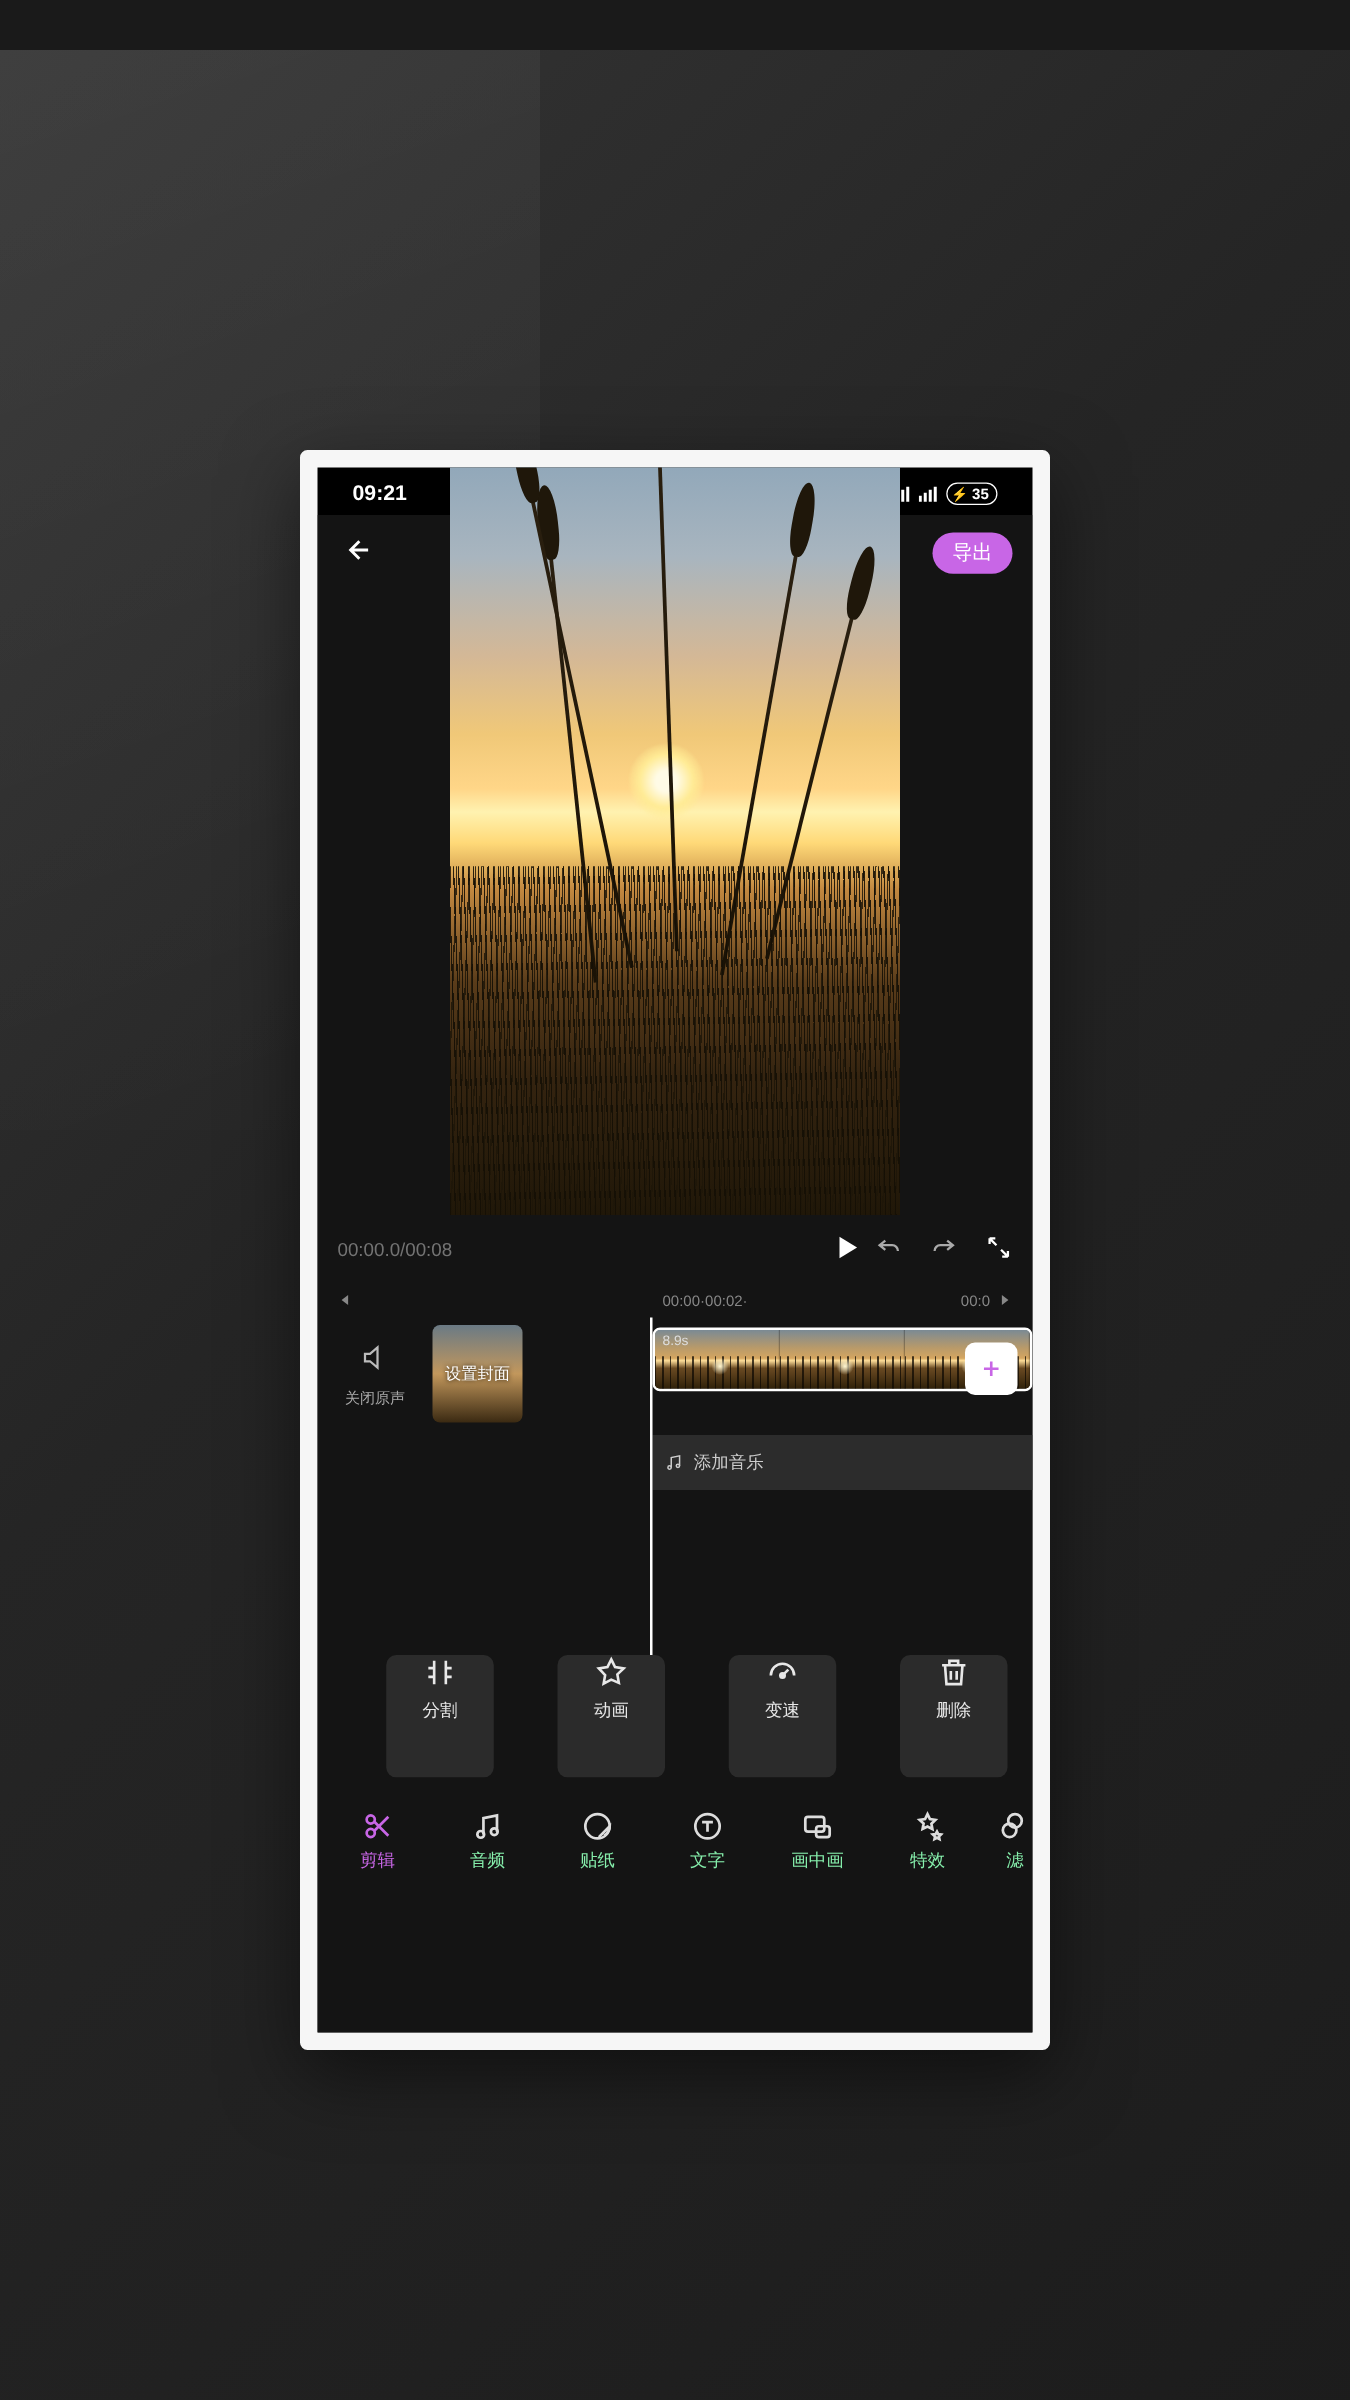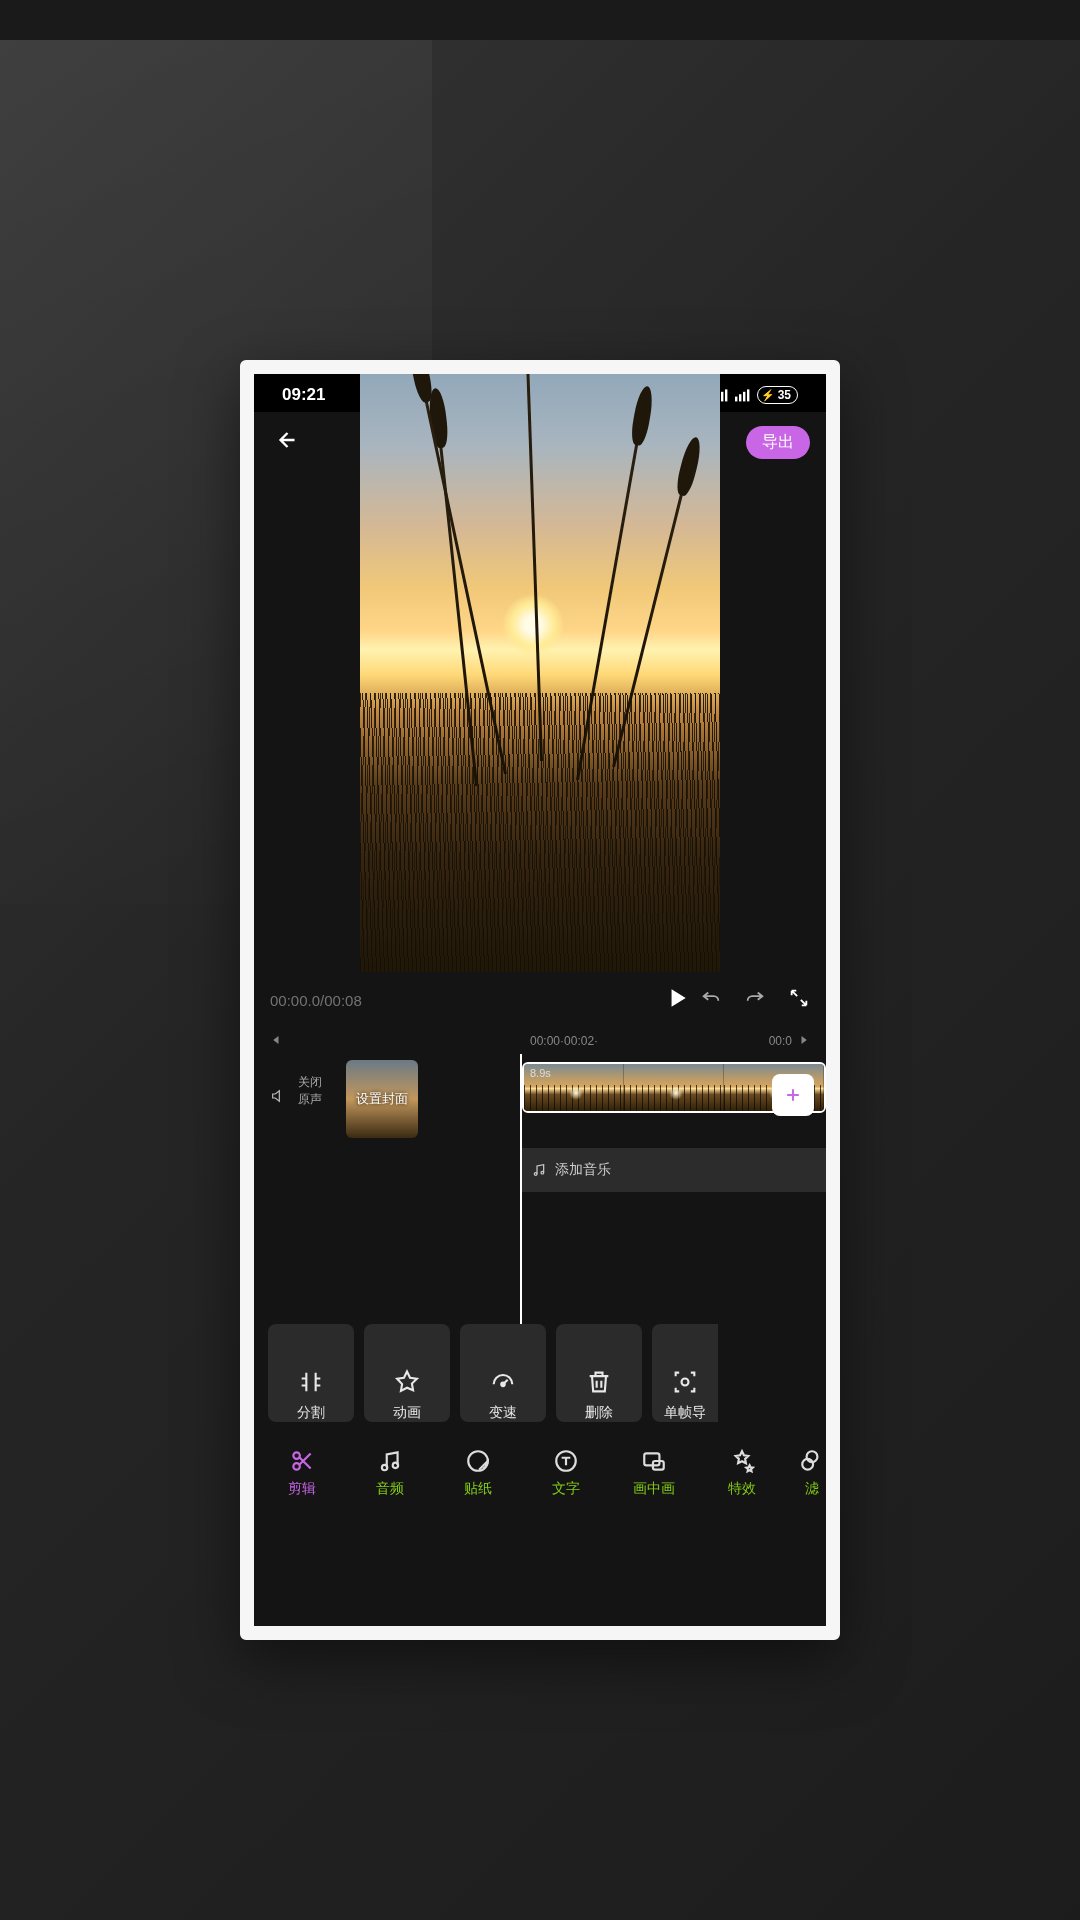--- a/index.html
+++ b/index.html
@@ -54,49 +54,49 @@
     .ctrl-group { display:flex; align-items:center; gap:22px; margin-left:auto; }
     .ctrl-icon svg { width:22px; height:22px; stroke:#aaa; fill:none; }
     .expand-icon svg { stroke:#fff; }
     .ruler { height:26px; display:flex; align-items:center; padding: 0 14px; font-size:12px; color:#888; position:relative; }
     .ruler .prev-icon svg { width:14px; height:14px; fill:#888; }
     .ruler-ticks { flex:1; display:flex; justify-content:flex-start; padding-left: 248px; }
     .ruler .dot { width:4px; display:flex; align-items:center; justify-content:center; }
     .ruler .next-icon svg { width:14px; height:14px; fill:#888; }
     .timeline-area { height: 270px; position:relative; padding: 6px 0 0 16px; }
     .timeline-left { display:flex; gap:16px; align-items:flex-start; }
-    .mute-col { display:flex; flex-direction:row; align-items:flex-end; gap:12px; width:60px; padding-top:14px; }
+    .mute-col { display:flex; flex-direction:column; align-items:center; gap:12px; width:60px; padding-top:14px; }
     .mute-col svg { width:24px; height:24px; stroke:#bbb; fill:none; }
     .mute-label { font-size:12px; color:#aaa; }
     .cover-thumb { width:72px; height:78px; border-radius:6px; background: linear-gradient(to bottom,#6a7a85 0%,#c2975c 50%,#3b2a12 100%); display:flex; align-items:center; justify-content:center; font-size:13px; color:#fff; text-shadow:0 0 4px #000; position:relative; }
     .playhead { position:absolute; left: 266px; top: 0; bottom: 0; width: 2px; background: #fff; z-index:5; }
     .clip-row { position:absolute; left: 268px; top: 8px; right:0; height:51px; border:2px solid #fff; border-radius:6px; background: linear-gradient(to bottom,#6e7d88 0%,#c69a5e 50%,#3c2b13 100%); overflow:hidden; display:flex; }
     .clip-dur { position:absolute; top:3px; left:6px; font-size:11px; color:#ddd; z-index:2; }
     .clip-seg {
       flex:1; border-right:1px solid rgba(0,0,0,0.25);
       background:
         repeating-linear-gradient(90deg, rgba(15,10,3,0.75) 0 1px, transparent 1px 6px) bottom/100% 55% no-repeat,
         linear-gradient(to bottom,#7b8a94 0%,#b89a6a 30%,#d4a560 48%,#ffdf9a 52%,#6a4a22 65%,#2f2009 100%);
       position:relative;
     }
     .clip-seg::after{ content:""; position:absolute; left:45%; top:46%; width:14px; height:14px; border-radius:50%; background:radial-gradient(circle,#fff7d2,rgba(255,230,150,0) 70%); }
     .plus-btn { position:absolute; right: 12px; top: 20px; width:42px; height:42px; background:#fff; border-radius:8px; display:flex; align-items:center; justify-content:center; z-index:6; }
     .plus-btn svg { width:20px; height:20px; stroke:#c866e6; }
     .music-row { position:absolute; left: 268px; top: 94px; right:0; height:44px; background:#2c2c2c; display:flex; align-items:center; padding-left:9px; gap:8px; color:#ccc; font-size:14px; }
     .music-row svg { width:16px; height:16px; stroke:#ccc; fill:none; }
     .tool-row { height: 98px; display:flex; gap:10px; padding: 0 14px; overflow:hidden; }
-    .tool-btn { width:86px; background:#2b2b2b; border-radius:8px; display:flex; flex-direction:column; align-items:center; justify-content:flex-end; gap:8px; flex-shrink:0; }
+    .tool-btn { width:86px; background:#2b2b2b; border-radius:8px; display:flex; flex-direction:column; align-items:center; justify-content:flex-start; gap:8px; flex-shrink:0;margin-left:41px; }
     .tool-btn:last-child { width:66px; border-radius: 8px 0 0 8px; }
     .tool-btn svg { width:28px; height:28px; stroke:#e8e8e8; fill:none; }
     .tool-btn span { font-size:14px; color:#e8e8e8; }
     .tab-row { height: 86px; display:flex; align-items:center; padding: 0 6px; margin-top:8px; overflow:hidden; gap: 4px; }
     .tab-btn { flex:0 0 84px; display:flex; flex-direction:column; align-items:center; gap:6px; }
     .tab-btn:last-child { flex-basis: 48px; }
     .tab-btn svg { width:26px; height:26px; stroke:#ddd; fill:none; }
-    .tab-btn span { font-size:14px; color:#84cc16; }
+    .tab-btn span { font-size:14px; color:#86efac; }
     .tab-btn.active svg { stroke:#c866e6; }
     .tab-btn.active span { color:#c866e6; }
   </style>
 </head>
 <body>
 
 <div class="backdrop">
   <div class="phone">
 
     <div class="status-bar">

